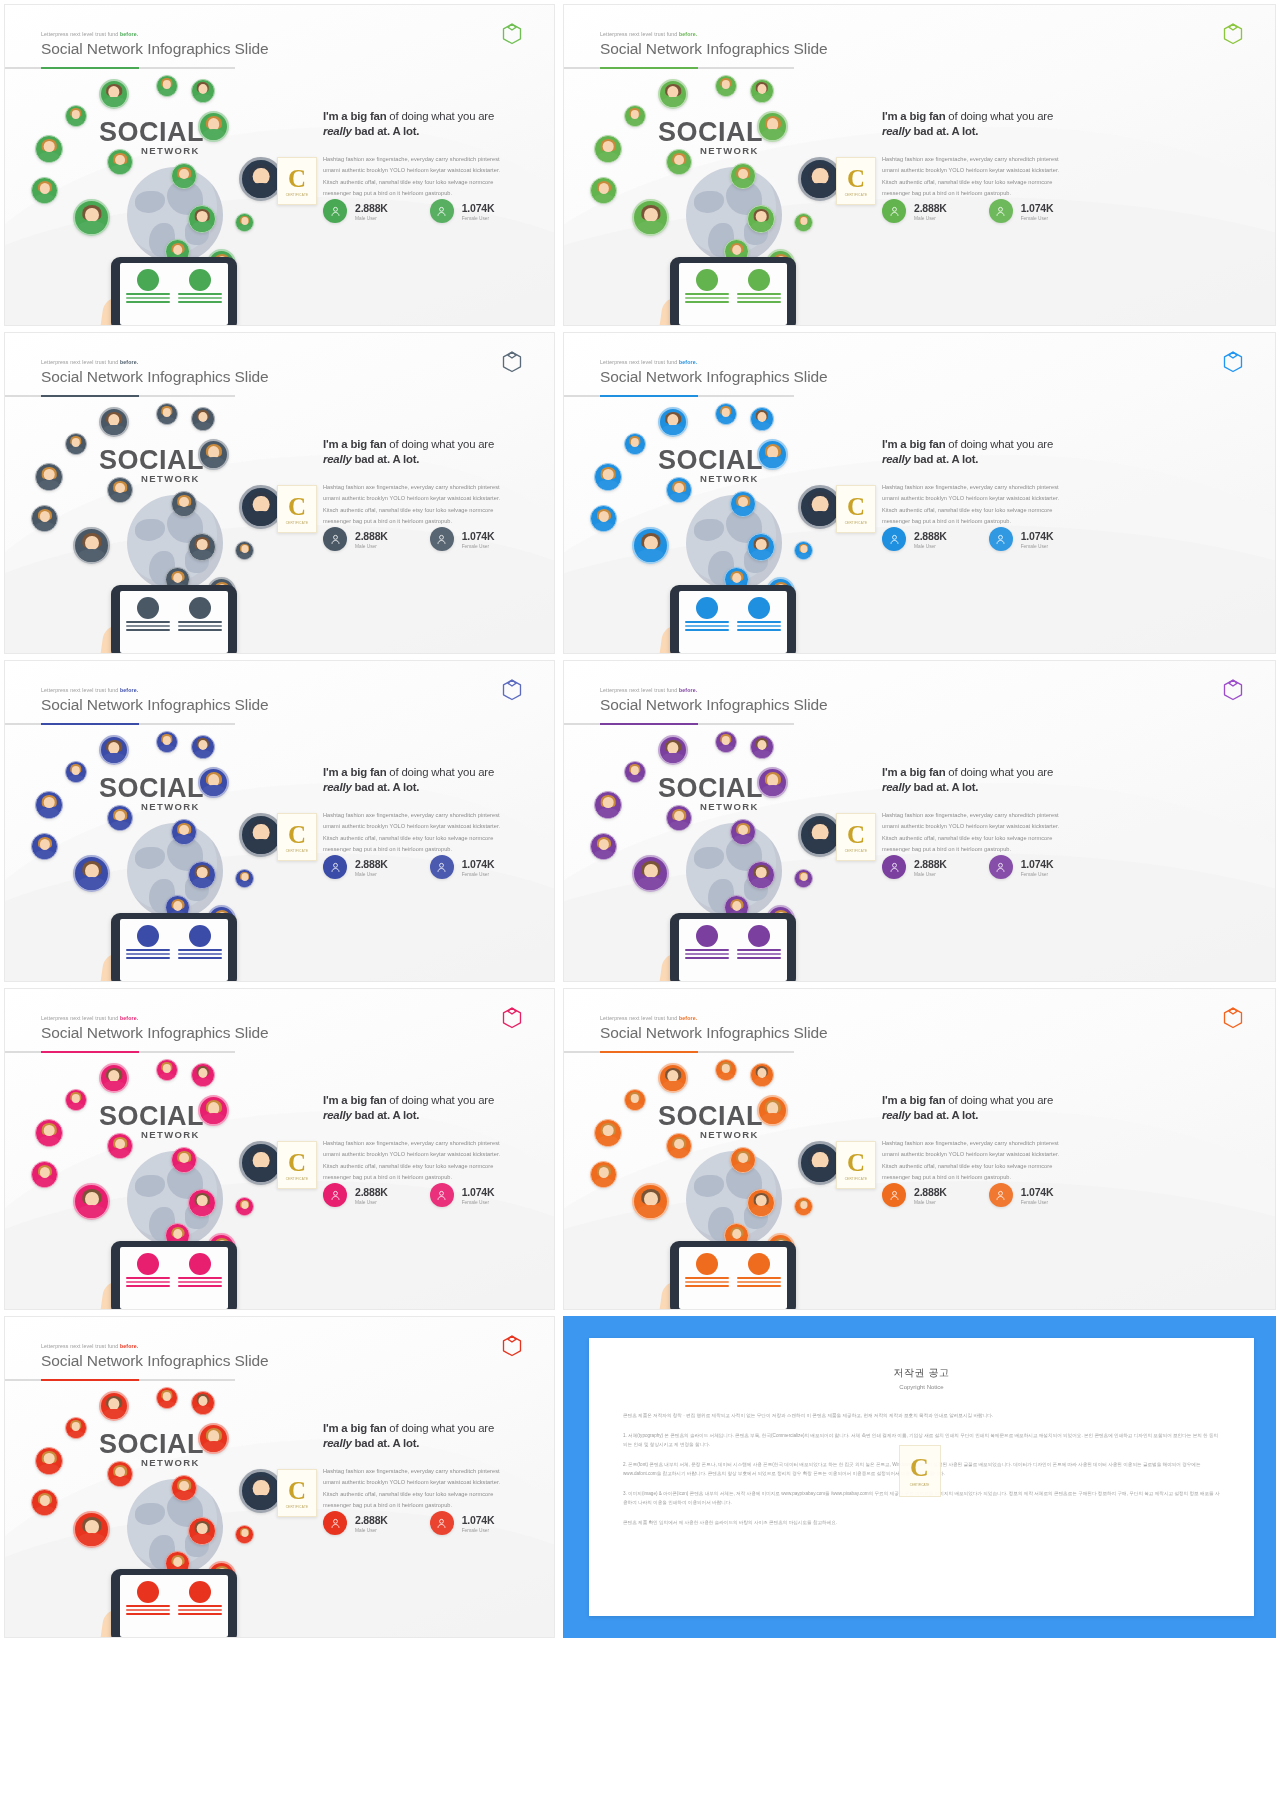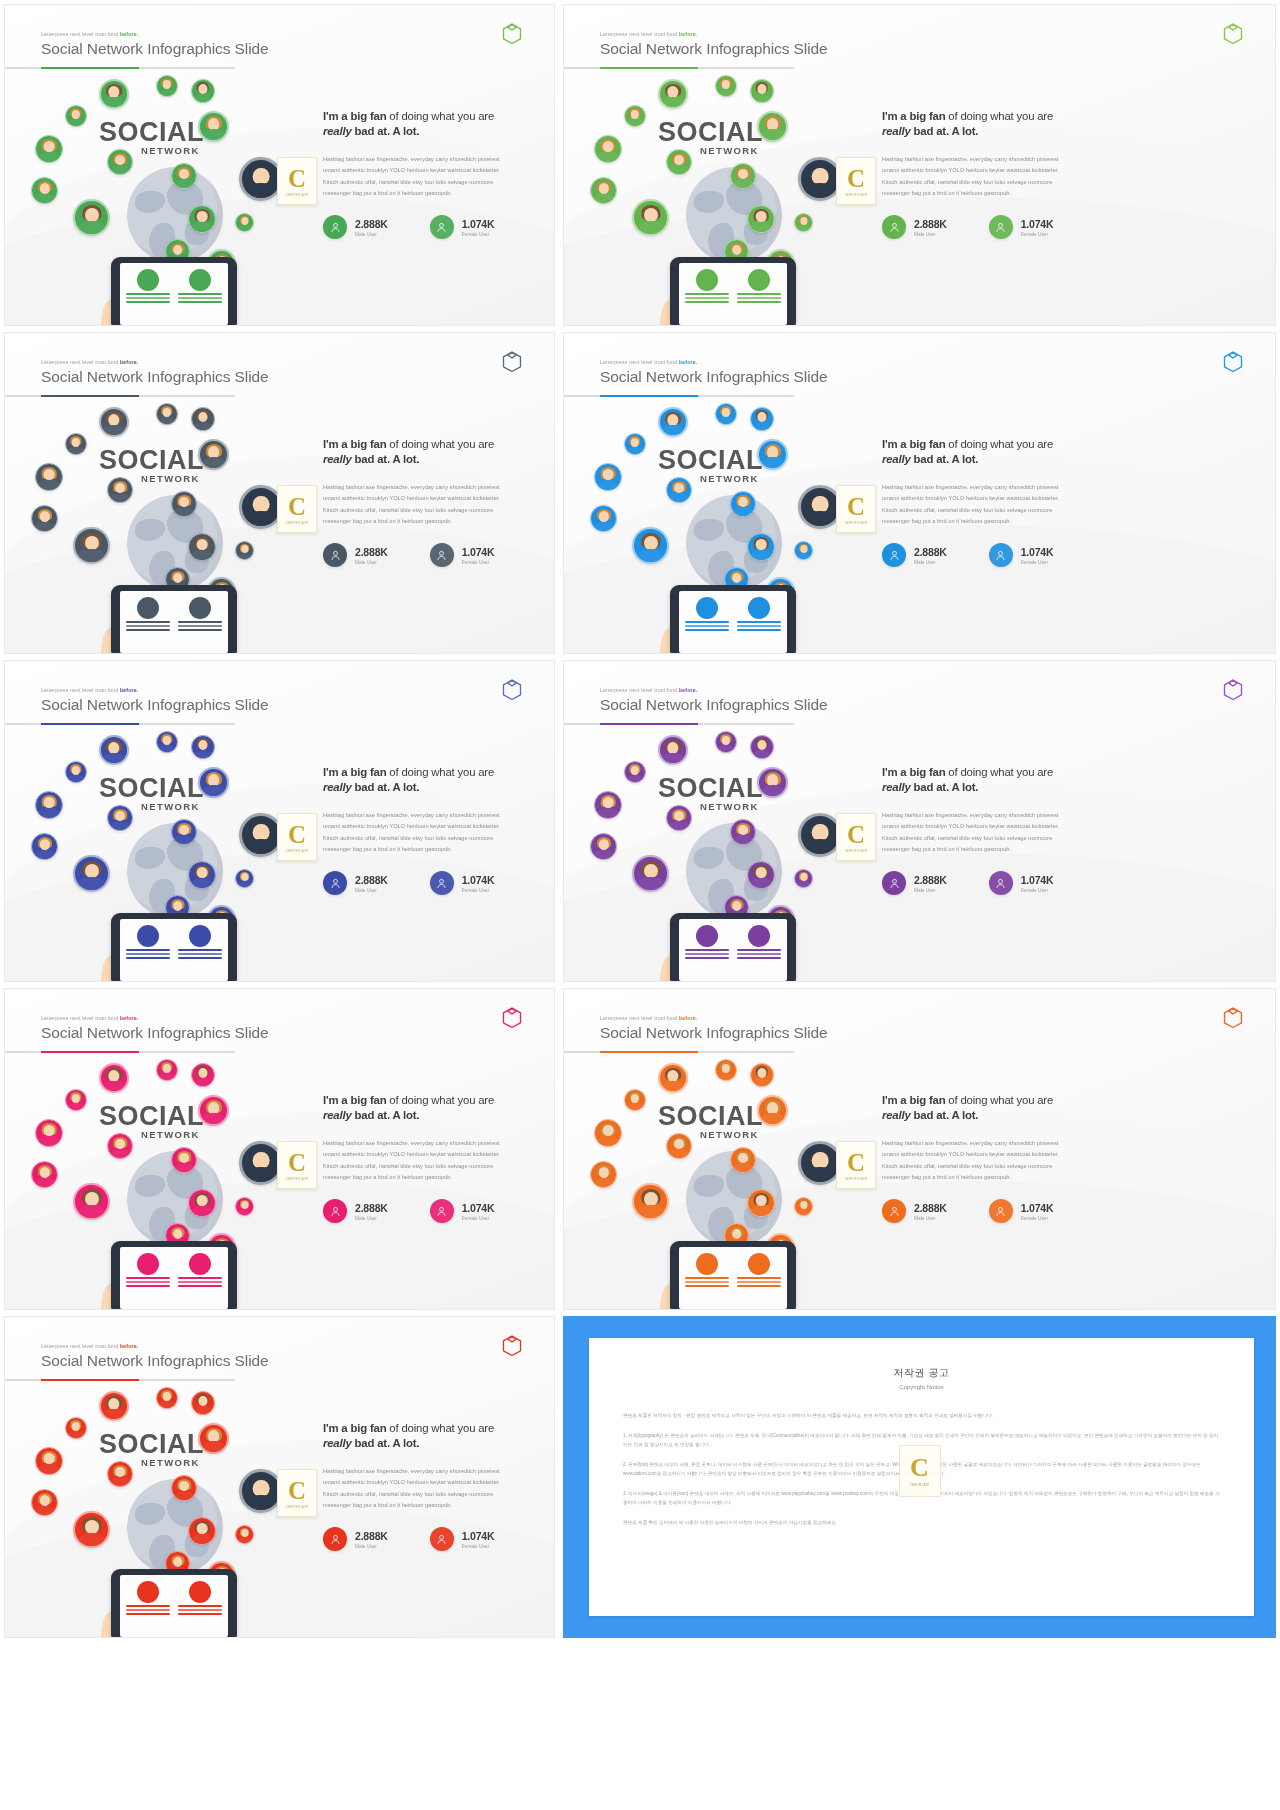--- a/index.html
+++ b/index.html
@@ -101,21 +101,21 @@
   .hand.l { left:78px; transform:rotate(8deg); }
   .hand.r { left:176px; transform:rotate(-8deg); }
 
   
   .panel { position:absolute; left:318px; top:104px; right:14px; z-index:5; }
   .lede { font-size:11.4px; line-height:1.32; color:#3c3c40; font-weight:700; letter-spacing:-.2px; }
   .lede .it { font-style:italic; font-weight:700; }
   .lede .rg { font-weight:400; }
   .body p { font-size:5.6px; line-height:2.02; color:#8d8d8d; letter-spacing:.05px; }
   .body { margin-top:15px; }
-  .stats { display:flex; gap:42px; margin-top:16px; align-items:center; }
+  .stats { display:flex; gap:42px; margin-top:0; align-items:center; }
   .stat { display:flex; align-items:center; gap:8px; }
   .stat .bubble {
     width:24px; height:24px; border-radius:50%;
     display:flex; align-items:center; justify-content:center;
     box-shadow:0 1px 3px rgba(0,0,0,.12);
   }
   .stat .bubble svg { width:13px; height:13px; }
   .stat .num { font-size:10.5px; font-weight:700; color:#3c3c40; letter-spacing:-.2px; }
   .stat .lbl { font-size:4.8px; color:#9a9a9a; margin-top:2px; }
 

